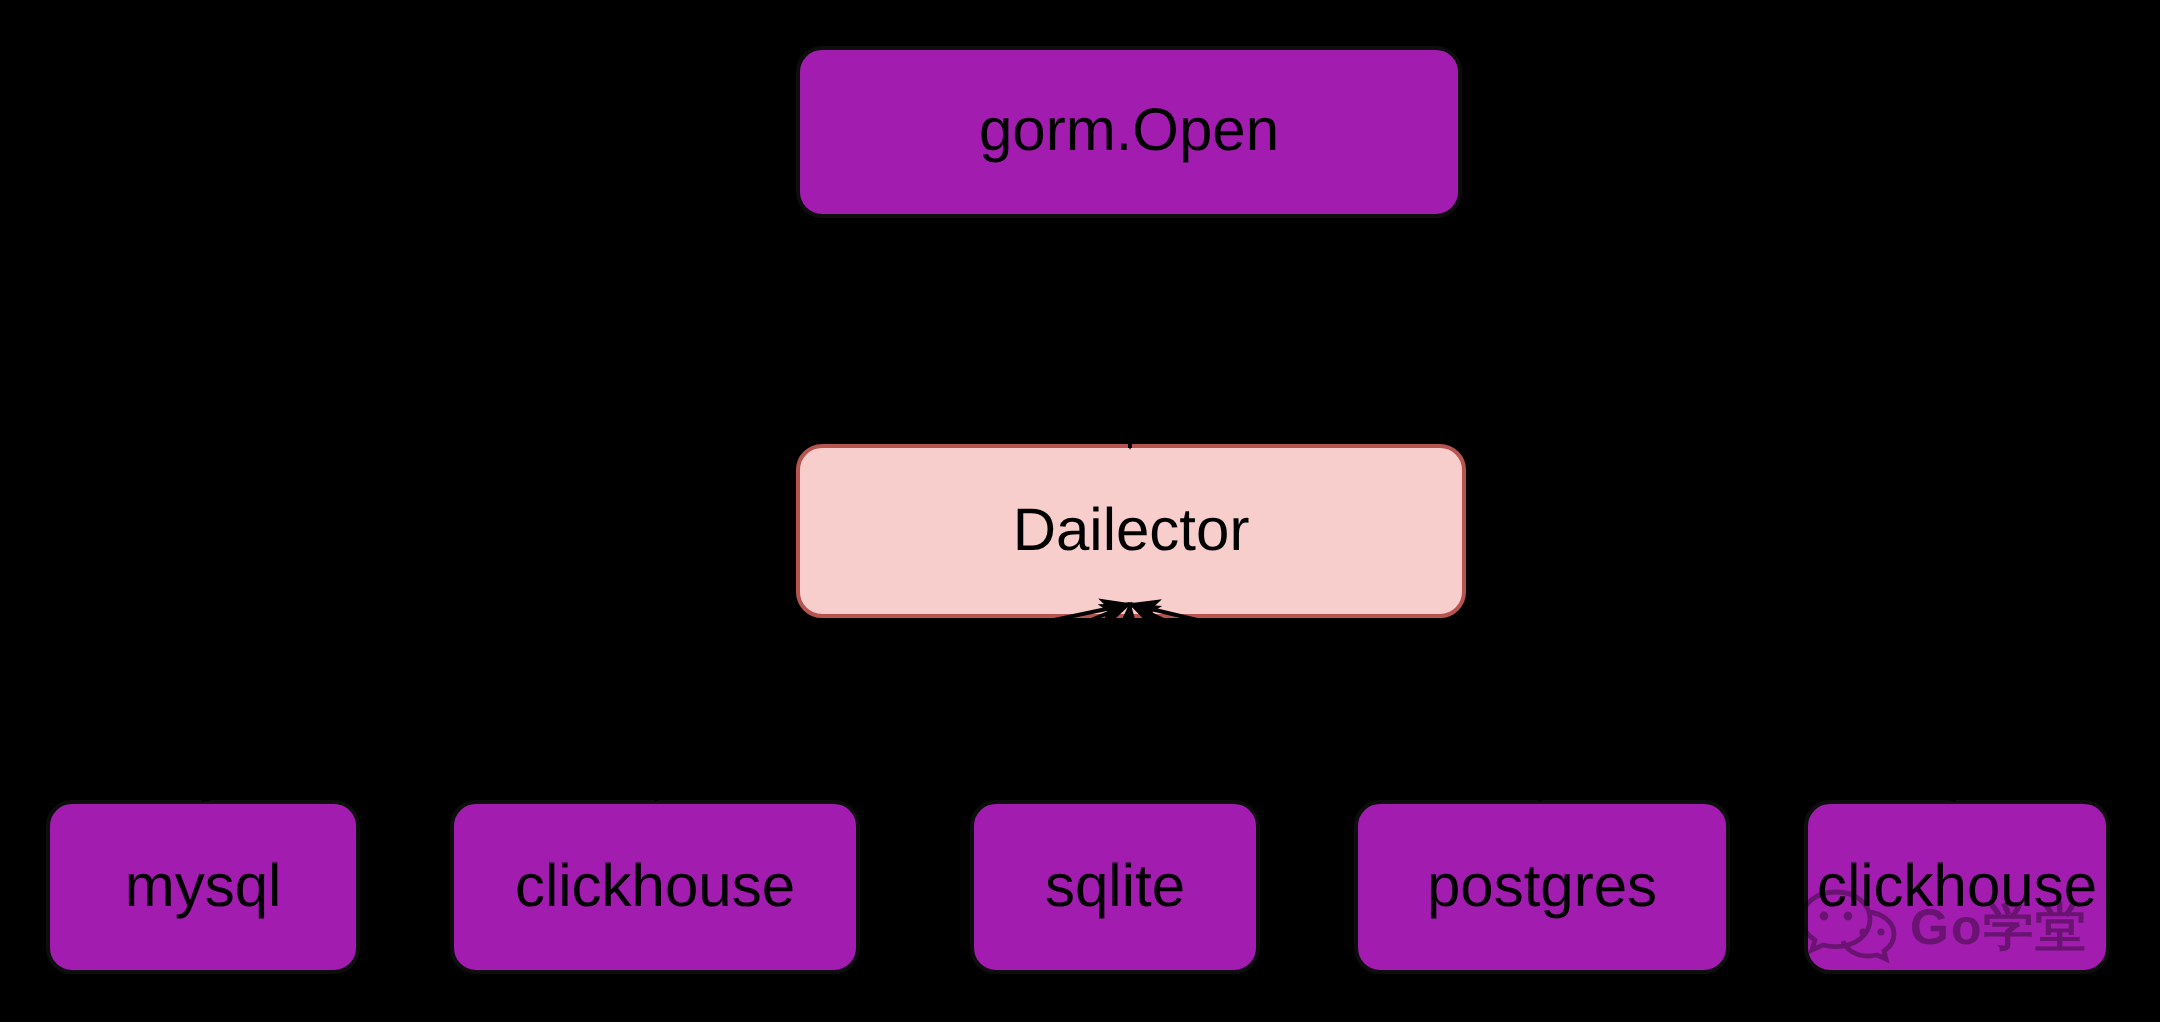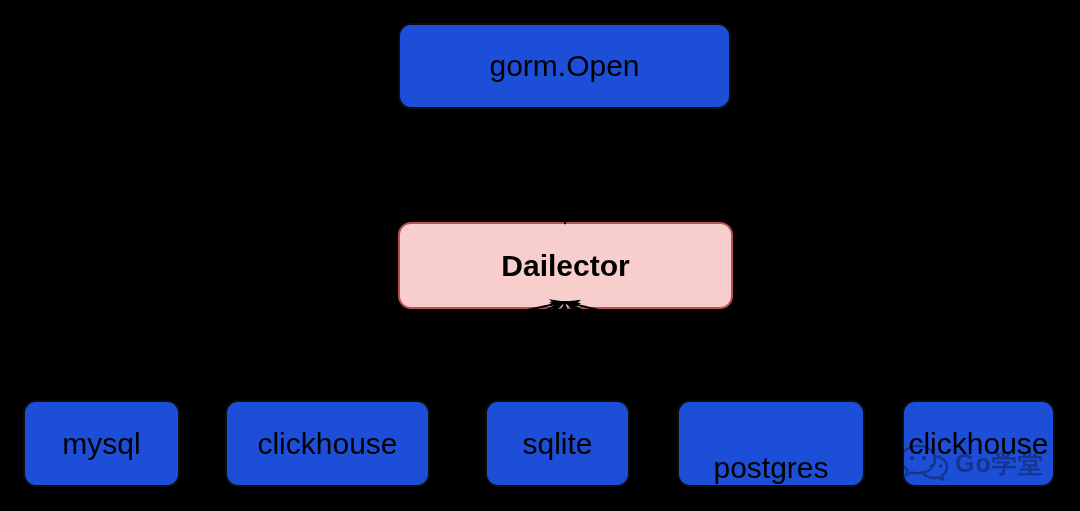--- a/index.html
+++ b/index.html
@@ -17,33 +17,33 @@
     display: flex;
     align-items: center;
     justify-content: center;
     border-radius: 13px;
     font-size: 30px;
     color: #000000;
     white-space: nowrap;
     z-index: 1;
   }
   .node.white {
-    background: #1d4ed8;
+    background: #a21caf;
     border: 2.5px solid #0d0d0d;
   }
   .node.pink {
     background: #f8cecc;
     border: 2.5px solid #b85450;
   }
   #node-gorm-open   { left: 398px; top: 23px;  width: 333px; height: 86px; }
-  #node-dailector   { left: 398px; top: 222px; width: 335px; height: 87px; font-weight: bold; }
+  #node-dailector   { left: 398px; top: 222px; width: 335px; height: 87px; }
   #node-mysql       { left: 23px;  top: 400px; width: 157px; height: 87px; }
   #node-clickhouse  { left: 225px; top: 400px; width: 205px; height: 87px; }
   #node-sqlite      { left: 485px; top: 400px; width: 145px; height: 87px; }
-  #node-postgres    { left: 677px; top: 400px; width: 188px; height: 87px; align-items: flex-end; }
+  #node-postgres    { left: 677px; top: 400px; width: 188px; height: 87px; }
   #node-sqlserver   { left: 902px; top: 400px; width: 153px; height: 87px; }
   .edges {
     position: absolute;
     left: 0; top: 0;
     width: 1080px; height: 511px;
     z-index: 2;
     pointer-events: none;
   }
   .watermark {
     position: absolute;

